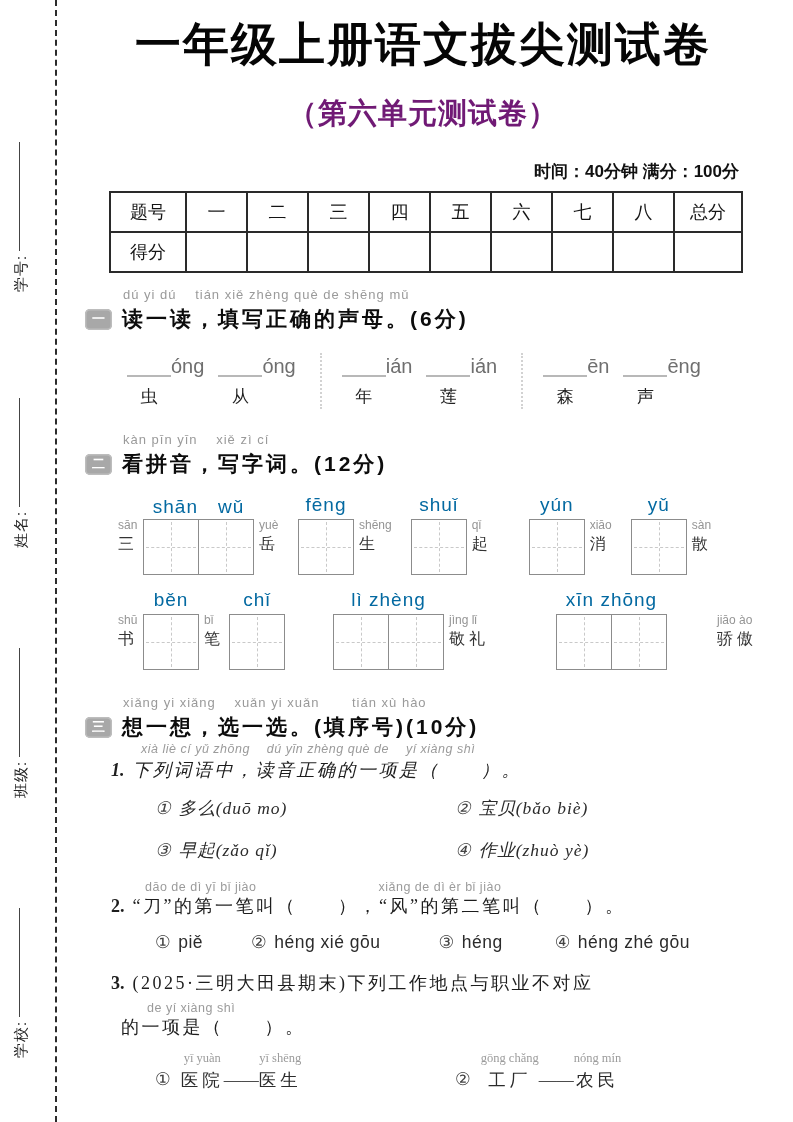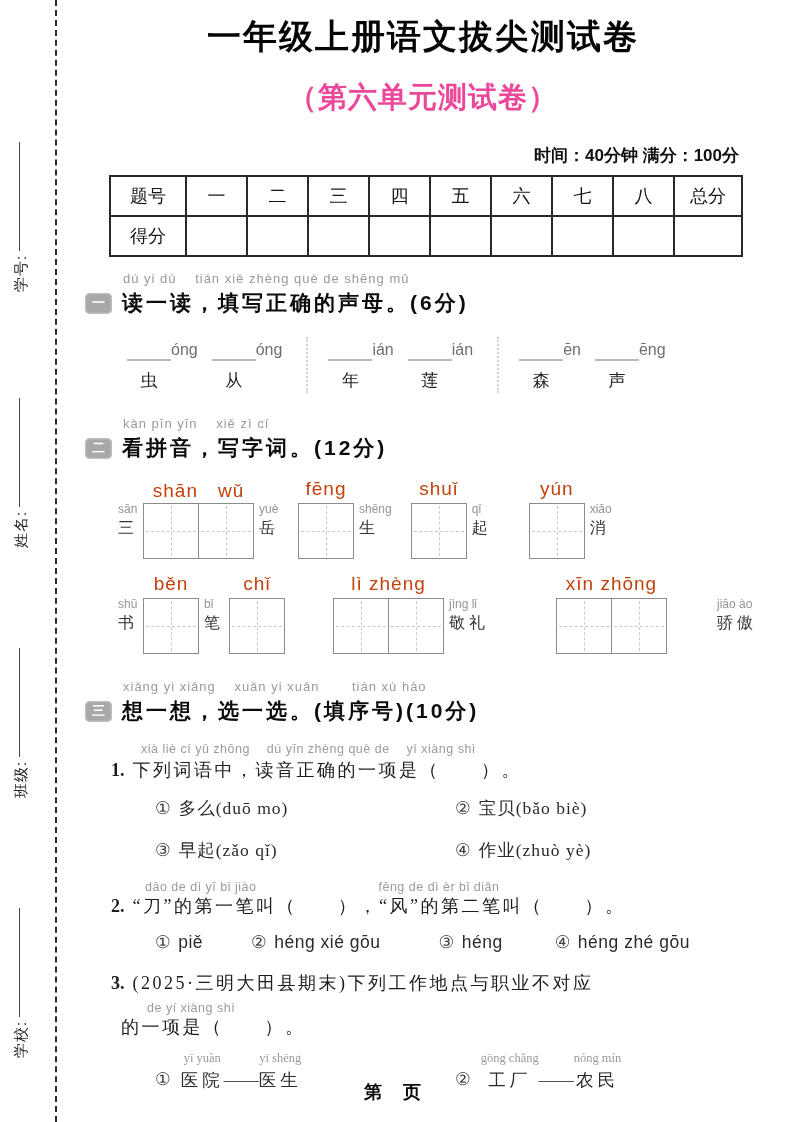--- a/index.html
+++ b/index.html
@@ -7,48 +7,48 @@
   .page { position:relative; width:793px; height:1122px; background:#ffffff; overflow:hidden; margin:0 auto; color:#1c1c1c; }
 
   
   .seal-line { position:absolute; left:55px; top:0; height:1122px; border-left:2px dashed #2b2b2b; }
   .sfield { position:absolute; left:8px; width:152px; height:26px; transform:rotate(-90deg); transform-origin:0 0; display:flex; align-items:center; }
   .sfield .flabel { font-size:15px; color:#222; letter-spacing:1px; white-space:nowrap; }
   .sfield .fline { flex:1; border-bottom:1.5px solid #444; margin:0 2px 3px 4px; height:1px; }
 
   
   .content { position:absolute; left:85px; top:0; width:676px; }
-  .title { margin-top:14px; text-align:center; font-size:34px; font-weight:bold; letter-spacing:2px; color:#050505; }
-  .subtitle { margin-top:18px; text-align:center; font-size:29px; font-weight:bold; letter-spacing:1px; color:#ec4899; }
+  .title { margin-top:14px; text-align:center; font-size:46px; font-weight:bold; letter-spacing:2px; color:#050505; }
+  .subtitle { margin-top:18px; text-align:center; font-size:29px; font-weight:bold; letter-spacing:1px; color:#701a75; }
   .meta { margin-top:26px; text-align:right; padding-right:22px; font-size:17px; font-weight:bold; color:#111; }
 
   table.score { border-collapse:collapse; table-layout:fixed; width:632px; margin:8px 0 0 24px; }
   table.score th, table.score td { border:2px solid #2a2a2a; height:40px; text-align:center; font-size:18px; font-weight:normal; color:#141414; }
   col.c-label { width:76px; } col.c-num { width:61px; } col.c-total { width:68px; }
 
   
   .sec-pinyin { font-size:13px; color:#9a9a9a; margin-left:38px; letter-spacing:1px; }
   .sec-head { display:flex; align-items:center; margin-top:1px; }
   .sec-icon { width:27px; height:21px; border-radius:5px; background:#a8a8a8; color:#fff; font-size:13px; font-weight:bold; display:flex; align-items:center; justify-content:center; flex:0 0 auto; box-shadow:inset 0 0 0 1.5px #bdbdbd; }
   .sec-title { font-size:21px; font-weight:bold; letter-spacing:3px; margin-left:10px; color:#0c0c0c; }
 
   
   .s1-row { display:flex; align-items:flex-start; margin:20px 0 0 42px; }
   .s1-item { margin-right:14px; }
   .s1-top { display:flex; align-items:flex-end; }
   .s1-blank { display:inline-block; width:44px; border-bottom:2px solid #b8b8b8; height:24px; }
-  .s1-end { font-size:16px; color:#6f6f6f; line-height:22px; }
+  .s1-end { font-size:20px; color:#6f6f6f; line-height:22px; }
   .s1-char { width:44px; text-align:center; font-size:17px; color:#222; margin-top:8px; font-family:"Liberation Serif", serif; }
   .vsep { border-left:2px dotted #d2d2d2; height:56px; margin:0 20px 0 10px; }
 
   
   .wrow { display:flex; align-items:flex-start; margin-left:28px; }
   .wgroup { display:flex; align-items:flex-start; }
   .boxcol { display:flex; flex-direction:column; align-items:center; }
-  .bp { height:25px; font-size:19px; color:#c2410c; letter-spacing:1px; white-space:nowrap; }
+  .bp { height:25px; font-size:19px; color:#0369a1; letter-spacing:1px; white-space:nowrap; }
   .brow { display:flex; }
   .wbox { position:relative; width:56px; height:56px; border:1px solid #8c8c8c; background:#fff; }
   .wbox + .wbox { margin-left:-1px; }
   .wbox::before { content:""; position:absolute; left:50%; top:2px; bottom:2px; border-left:1px dashed #c9c9c9; }
   .wbox::after { content:""; position:absolute; top:50%; left:2px; right:2px; border-top:1px dashed #c9c9c9; }
   .side { display:flex; flex-direction:column; margin-top:24px; padding:0 5px; }
   .side .sp { font-size:12px; color:#949494; white-space:nowrap; }
   .side .sc { font-size:16px; color:#333; margin-top:2px; letter-spacing:4px; font-family:"Liberation Serif", serif; white-space:nowrap; }
 
   
@@ -249,20 +249,32 @@
             <div class="bp">yún</div>
             <div class="brow">
                 <div class="wbox"></div>
               </div>
           </div>
           <div class="side">
             <span class="sp">xiāo</span>
             <span class="sc">消</span>
           </div>
         </div>
+        <div class="wgroup">
+          <div class="boxcol">
+            <div class="bp">yǔ</div>
+            <div class="brow">
+                <div class="wbox"></div>
+              </div>
+          </div>
+          <div class="side">
+            <span class="sp">sàn</span>
+            <span class="sc">散</span>
+          </div>
+        </div>
       </div>
 
       <div class="wrow" style="margin-top:14px; gap:48px;">
         <div class="wgroup">
           <div class="side">
             <span class="sp">shū</span>
             <span class="sc">书</span>
           </div>
           <div class="boxcol">
             <div class="bp">běn</div>
@@ -310,38 +322,38 @@
       </div>
     </section>
 
     <section style="margin-top:24px;">
       <div class="sec-pinyin">xiǎng  yi  xiǎng　 xuǎn  yi  xuǎn　　 tián  xù  hào</div>
       <div class="sec-head">
         <span class="sec-icon">三</span>
         <span class="sec-title">想一想，选一选。(填序号)(10分)</span>
       </div>
 
-      <div style="margin-top:16px;">
+      <div style="margin-top:0;font-style:italic;">
         <div class="q-pinyin" style="margin-left:56px;">xià  liè  cí  yǔ  zhōng　 dú  yīn  zhèng  què  de　 yí  xiàng  shì</div>
         <div class="q-line">
           <span class="q-num">1.</span>
           <span>下列词语中，读音正确的一项是（　　）。</span>
         </div>
         <div class="opt-grid">
           <div class="opt"><span class="onum">①</span><span>多么(duō mo)</span></div>
           <div class="opt"><span class="onum">②</span><span>宝贝(bǎo biè)</span></div>
           <div class="opt"><span class="onum">③</span><span>早起(zǎo qǐ)</span></div>
           <div class="opt"><span class="onum">④</span><span>作业(zhuò yè)</span></div>
         </div>
       </div>
 
       <div style="margin-top:18px;">
         <div class="q-pinyin">
           <span style="margin-left:60px;">dāo  de  dì  yī  bǐ  jiào</span>
-          <span style="margin-left:118px;">fēng  de  dì  èr  bǐ  diǎn</span>
+          <span style="margin-left:118px;">xiǎng  de  dì  èr  bǐ  jiào</span>
         </div>
         <div class="q-line">
           <span class="q-num">2.</span>
           <span>“刀”的第一笔叫（　　），“风”的第二笔叫（　　）。</span>
         </div>
         <div class="opt-row">
           <div class="opt" style="margin-right:48px;"><span class="onum">①</span><span>piě</span></div>
           <div class="opt" style="margin-right:58px;"><span class="onum">②</span><span>héng xié gōu</span></div>
           <div class="opt" style="margin-right:52px;"><span class="onum">③</span><span>héng</span></div>
           <div class="opt"><span class="onum">④</span><span>héng zhé gōu</span></div>
@@ -381,14 +393,13 @@
                 <span class="ppy">nóng  mín</span>
                 <span class="ptxt">农民</span>
               </span>
           </div>
 
         </div>
       </div>
     </section>
   </div>
 
-  <div class="footer">第 页</div>
 </div>
 
 </body></html>

